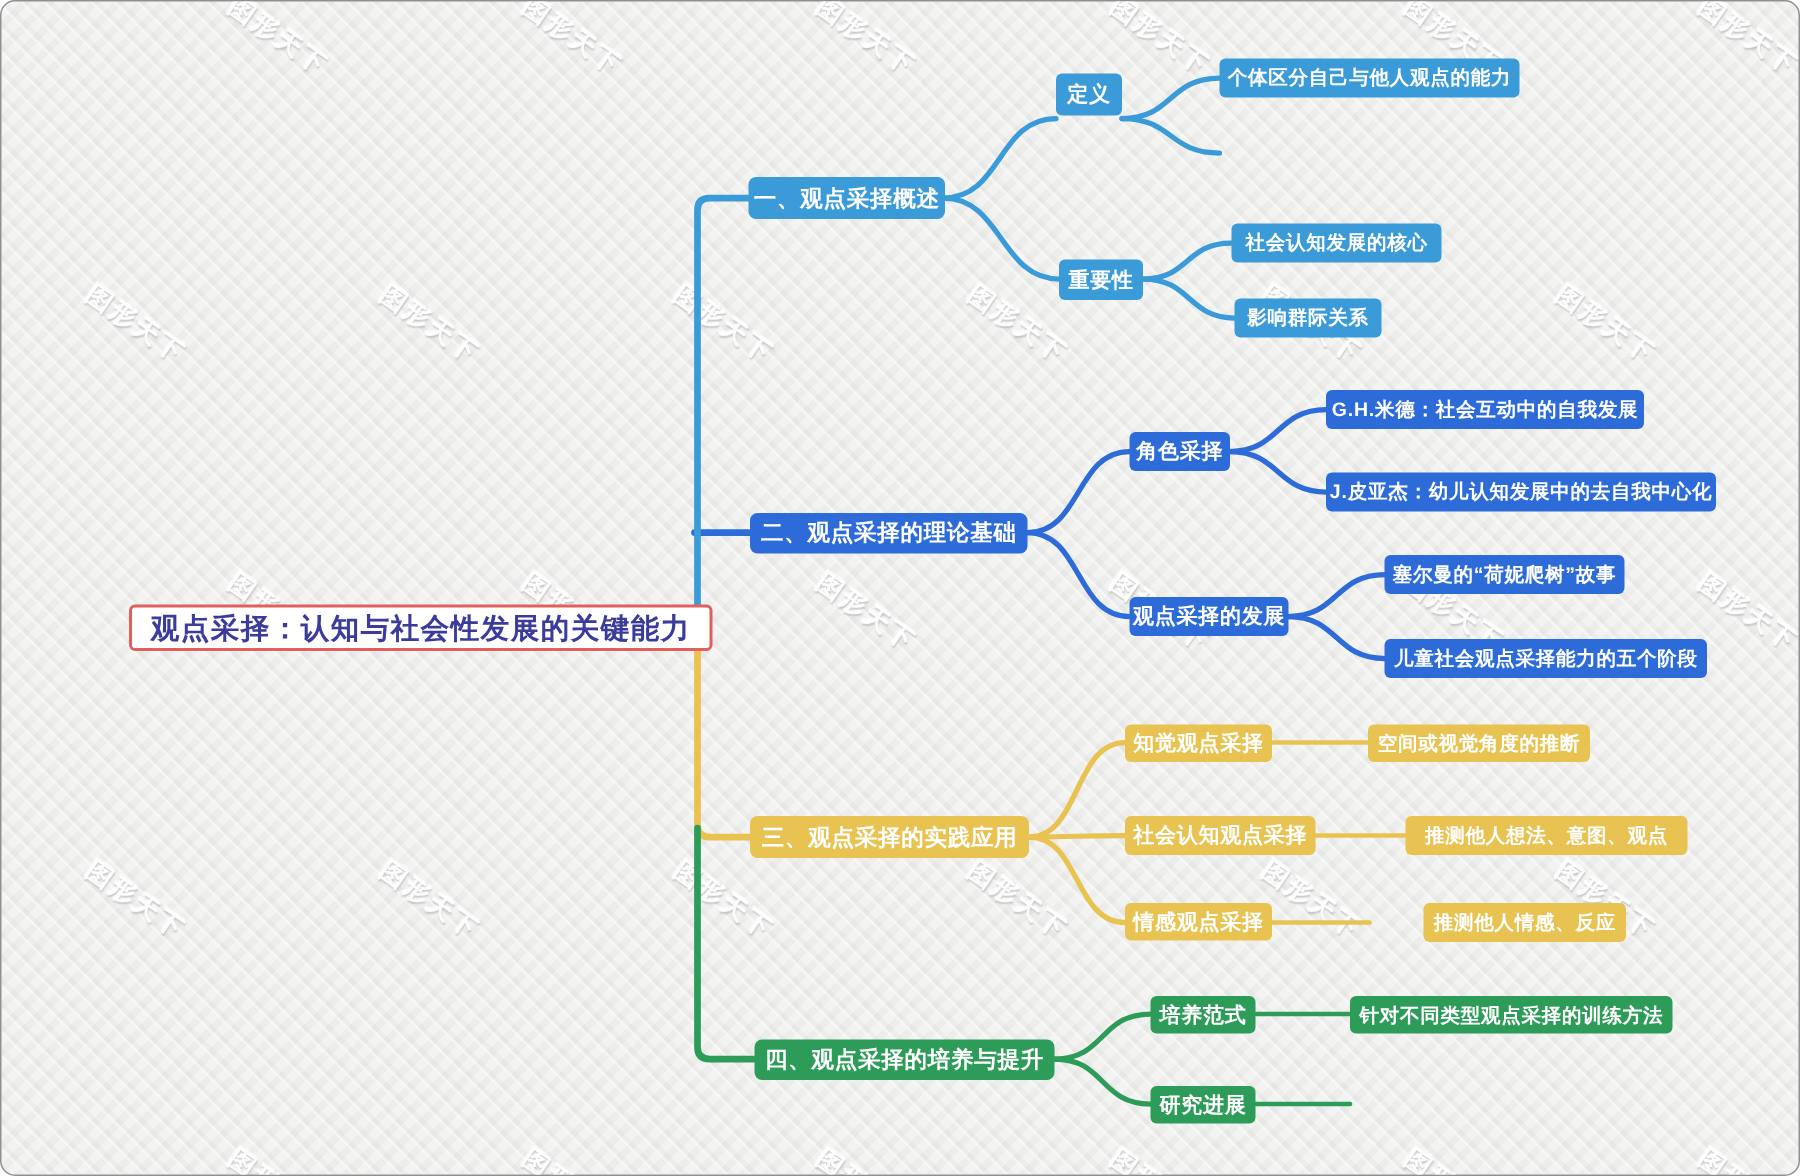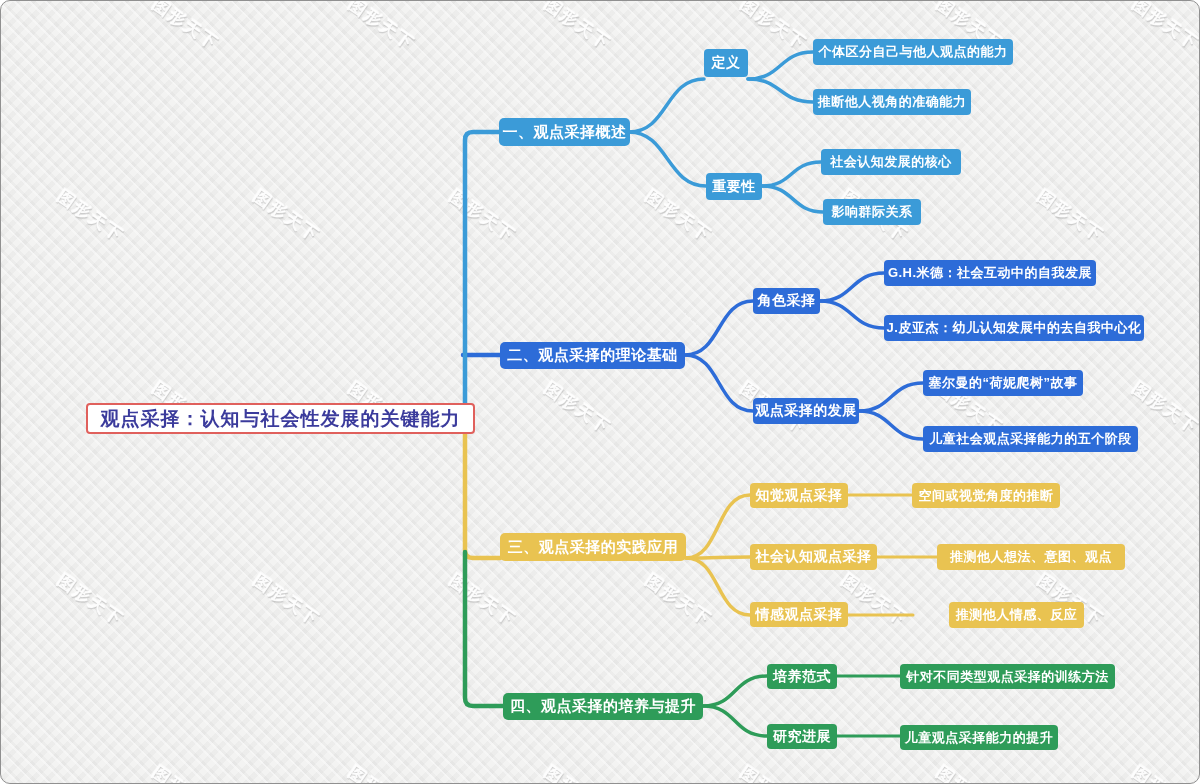--- a/index.html
+++ b/index.html
@@ -109,40 +109,38 @@
       <path d="M836 675 H899" stroke-width="3"></path>
       <path d="M836 735 H899" stroke-width="3"></path>
     </g>
   </svg>
 
   <div class="node root" style="left:57px;top:402px;width:389px;height:31px;margin-left:28px;">观点采择：认知与社会性发展的关键能力</div>
 
   <div class="node lv1 c1" style="left:498px;top:117px;width:131px;height:28px;">一、观点采择概述</div>
   <div class="node lv2 c1" style="left:703px;top:48px;width:44px;height:28px;">定义</div>
   <div class="node lv3 c1" style="left:812px;top:38px;width:200px;height:26px;">个体区分自己与他人观点的能力</div>
-  <div class="node lv3 c1" style="left:812px;top:88px;width:158px;height:26px;">推断他人视角的准确能力</div>
   <div class="node lv2 c1" style="left:705px;top:172px;width:56px;height:27px;">重要性</div>
   <div class="node lv3 c1" style="left:820px;top:148px;width:140px;height:26px;">社会认知发展的核心</div>
   <div class="node lv3 c1" style="left:822px;top:198px;width:98px;height:26px;">影响群际关系</div>
 
   <div class="node lv1 c2" style="left:499px;top:341px;width:185px;height:27px;">二、观点采择的理论基础</div>
   <div class="node lv2 c2" style="left:752px;top:287px;width:67px;height:26px;">角色采择</div>
   <div class="node lv3 c2" style="left:883px;top:259px;width:212px;height:26px;">G.H.米德：社会互动中的自我发展</div>
   <div class="node lv3 c2" style="left:883px;top:314px;width:260px;height:26px;">J.皮亚杰：幼儿认知发展中的去自我中心化</div>
   <div class="node lv2 c2" style="left:752px;top:397px;width:106px;height:26px;">观点采择的发展</div>
   <div class="node lv3 c2" style="left:922px;top:425px;width:215px;height:26px;">儿童社会观点采择能力的五个阶段</div>
   <div class="node lv3 c2" style="left:922px;top:369px;width:160px;height:26px;">塞尔曼的“荷妮爬树”故事</div>
 
-  <div class="node lv1 c3" style="left:499px;top:532px;width:186px;height:28px;">三、观点采择的实践应用</div>
+  <div class="node lv1 c3" style="left:499px;top:543px;width:186px;height:28px;">三、观点采择的实践应用</div>
   <div class="node lv2 c3" style="left:749px;top:482px;width:98px;height:25px;">知觉观点采择</div>
   <div class="node lv3 c3" style="left:911px;top:482px;width:148px;height:25px;">空间或视觉角度的推断</div>
   <div class="node lv2 c3" style="left:749px;top:543px;width:127px;height:26px;">社会认知观点采择</div>
   <div class="node lv3 c3" style="left:936px;top:543px;width:188px;height:26px;">推测他人想法、意图、观点</div>
   <div class="node lv2 c3" style="left:749px;top:601px;width:98px;height:25px;">情感观点采择</div>
   <div class="node lv3 c3" style="left:948px;top:601px;width:135px;height:26px;">推测他人情感、反应</div>
 
   <div class="node lv1 c4" style="left:502px;top:692px;width:200px;height:27px;">四、观点采择的培养与提升</div>
   <div class="node lv2 c4" style="left:766px;top:663px;width:70px;height:25px;">培养范式</div>
   <div class="node lv3 c4" style="left:899px;top:663px;width:215px;height:25px;">针对不同类型观点采择的训练方法</div>
   <div class="node lv2 c4" style="left:766px;top:723px;width:70px;height:25px;">研究进展</div>
-  <div class="node lv3 c4" style="left:899px;top:724px;width:158px;height:25px;">儿童观点采择能力的提升</div>
 
 </div>
 
 </body></html>

